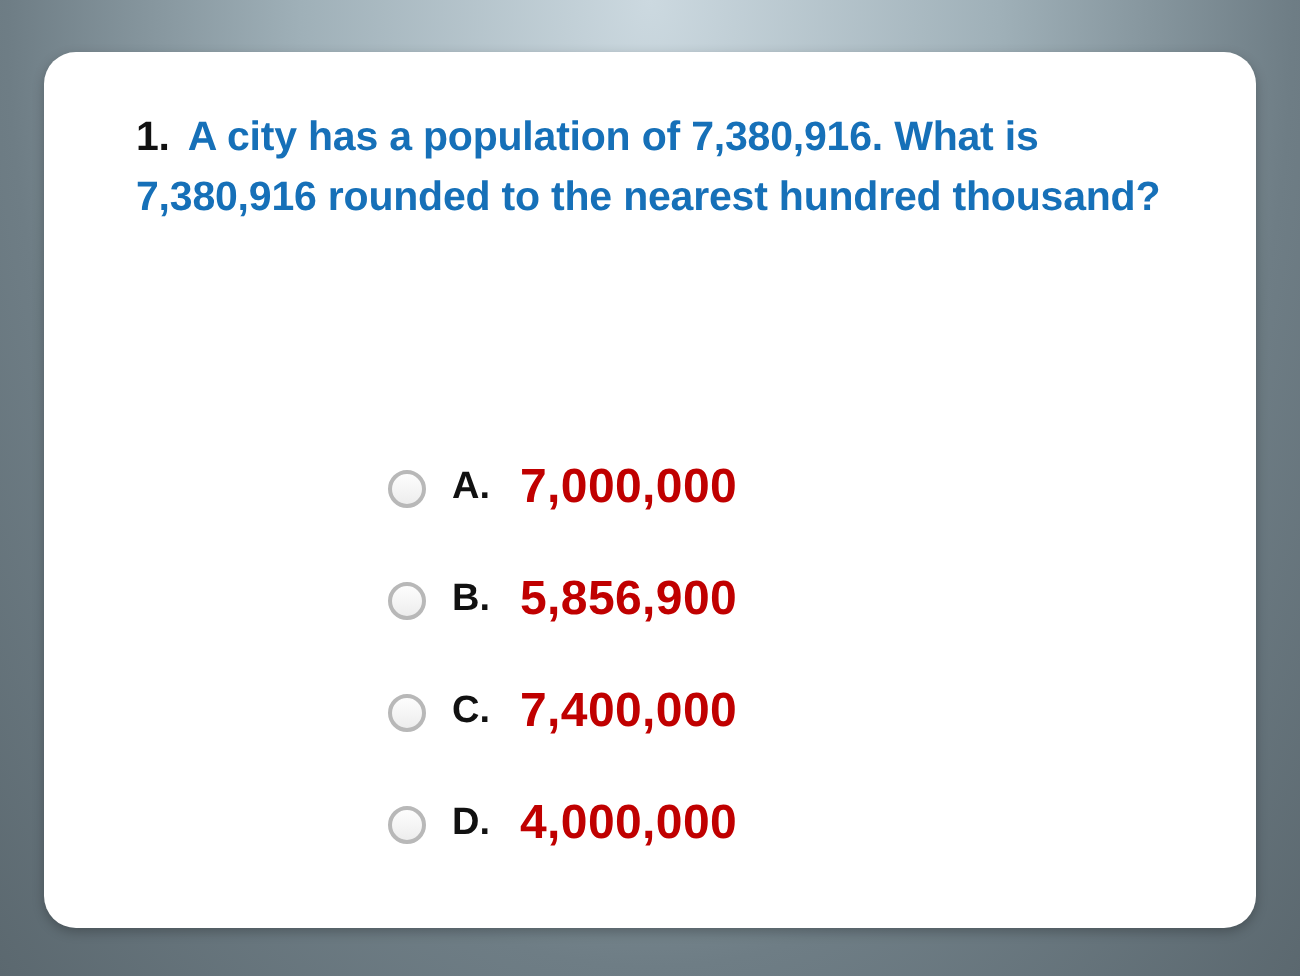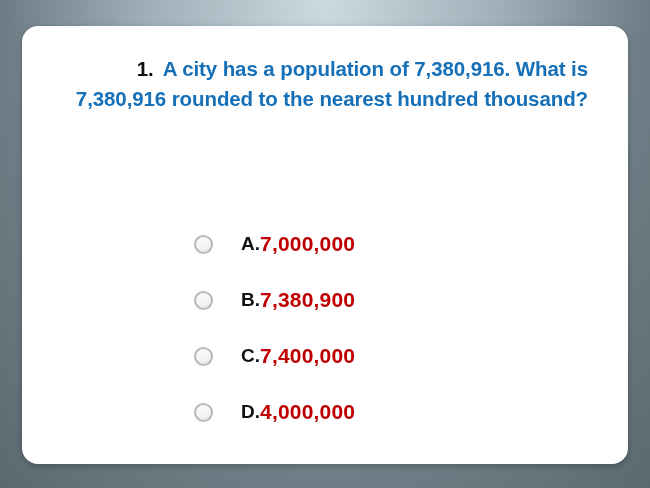--- a/index.html
+++ b/index.html
@@ -11,21 +11,20 @@
     height: 488px;
     overflow: hidden;
     font-family: "Liberation Sans", sans-serif;
   }
   .slide {
     position: relative;
     width: 650px;
     height: 488px;
     background: radial-gradient(ellipse at 50% 0%, #ccd9e0 0%, #9fb0b8 38%, #6e7d85 70%, #5b686f 100%);
     box-sizing: border-box;
-    text-align: right;
   }
   .card {
     position: absolute;
     left: 22px;
     top: 26px;
     width: 606px;
     height: 438px;
     background: #ffffff;
     border-radius: 16px;
     box-shadow: 0 2px 6px rgba(0,0,0,0.25);
@@ -70,21 +69,21 @@
   }
   .letter {
     color: #111111;
     font-size: 19px;
     font-weight: bold;
     width: 34px;
     flex: 0 0 auto;
   }
   .answer {
     color: #c00000;
-    font-size: 21px;
+    font-size: 24px;
     font-weight: bold;
     letter-spacing: 0.2px;
   }
 </style>
 </head>
 <body>
 
 <div class="slide">
   <div class="card">
 
@@ -96,21 +95,21 @@
 
       <div class="choice">
         <span class="radio"></span>
         <span class="letter">A.</span>
         <span class="answer">7,000,000</span>
       </div>
 
       <div class="choice">
         <span class="radio"></span>
         <span class="letter">B.</span>
-        <span class="answer">7,380,900</span>
+        <span class="answer">5,856,900</span>
       </div>
 
       <div class="choice">
         <span class="radio"></span>
         <span class="letter">C.</span>
         <span class="answer">7,400,000</span>
       </div>
 
       <div class="choice">
         <span class="radio"></span>

